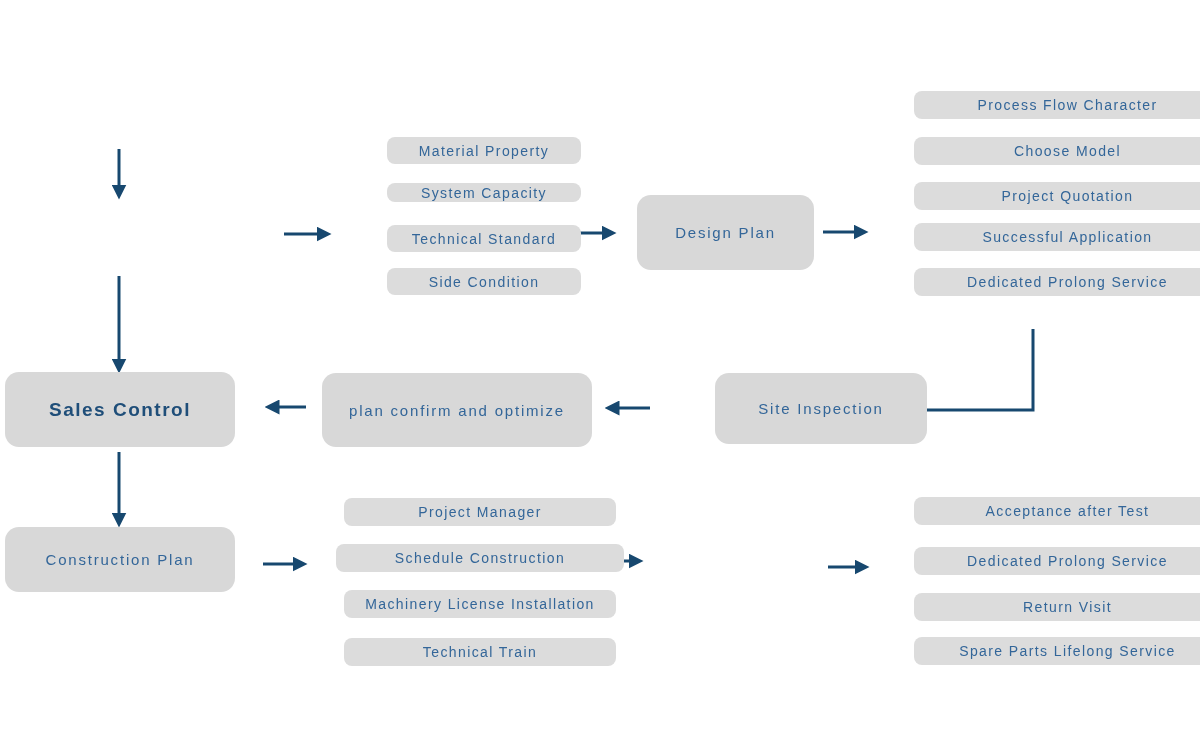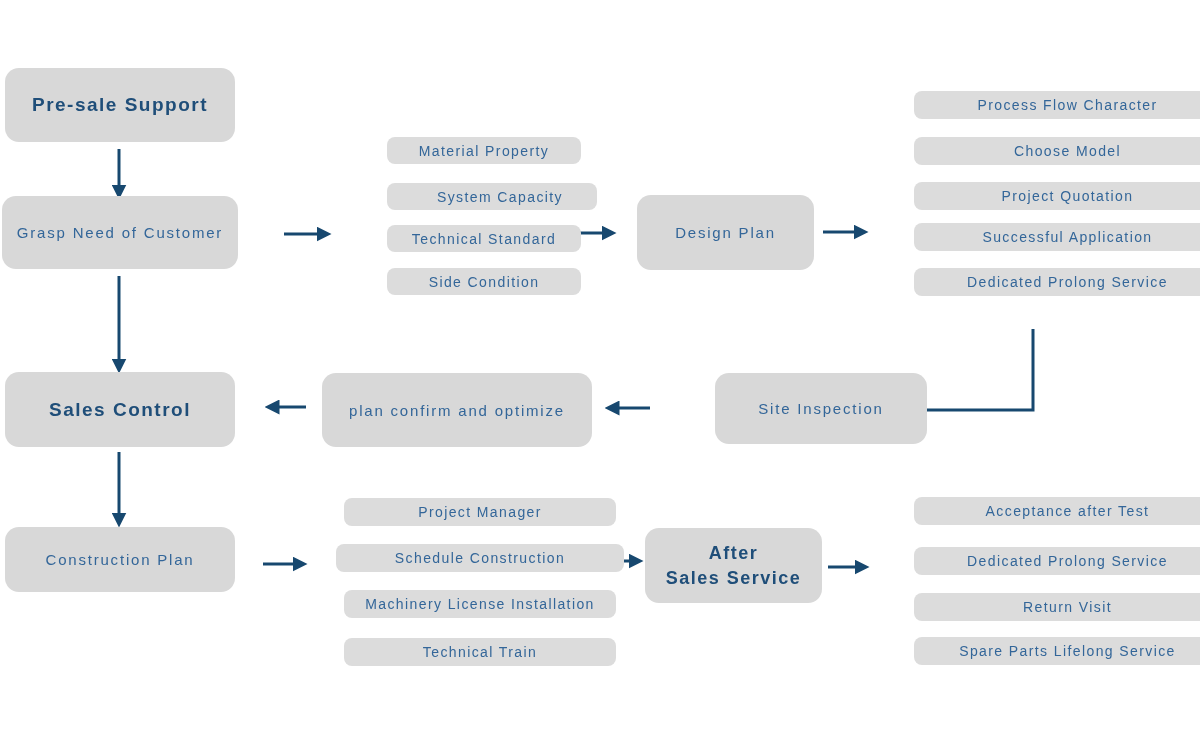--- a/index.html
+++ b/index.html
@@ -70,27 +70,21 @@
     <polyline class="ln" points="1033,329 1033,410 872,410" marker-end="url(#ah)"></polyline>
     <line class="ln" x1="650" y1="408" x2="618" y2="408" marker-end="url(#ah)"></line>
     <line class="ln" x1="306" y1="407" x2="278" y2="407" marker-end="url(#ah)"></line>
     <line class="ln" x1="119" y1="276" x2="119" y2="360" marker-end="url(#ah)"></line>
     <line class="ln" x1="119" y1="452" x2="119" y2="514" marker-end="url(#ah)"></line>
     <line class="ln" x1="263" y1="564" x2="294" y2="564" marker-end="url(#ah)"></line>
     <line class="ln" x1="603" y1="561" x2="630" y2="561" marker-end="url(#ah)"></line>
     <line class="ln" x1="828" y1="567" x2="856" y2="567" marker-end="url(#ah)"></line>
   </svg>
 
-  <div class="box" style="left:5px;top:68px;width:230px;height:74px;">
-    <span class="hdr">Pre-sale Support</span>
-  </div>
 
-  <div class="box" style="left:2px;top:196px;width:236px;height:73px;">
-    <span class="lbl">Grasp Need of Customer</span>
-  </div>
 
   <div class="box" style="left:637px;top:195px;width:177px;height:75px;">
     <span class="lbl">Design Plan</span>
   </div>
 
   <div class="box" style="left:5px;top:372px;width:230px;height:75px;">
     <span class="hdr">Sales Control</span>
   </div>
 
   <div class="box" style="left:322px;top:373px;width:270px;height:74px;">
@@ -98,28 +92,24 @@
   </div>
 
   <div class="box" style="left:669px;top:373px;width:212px;height:71px;margin-left:46px;">
     <span class="lbl">Site Inspection</span>
   </div>
 
   <div class="box" style="left:5px;top:527px;width:230px;height:65px;">
     <span class="lbl">Construction Plan</span>
   </div>
 
-  <div class="box" style="left:645px;top:528px;width:177px;height:75px;">
-    <span class="hdr" style="font-size:18px;">After</span>
-    <span class="hdr" style="font-size:18px;">Sales Service</span>
-  </div>
 
   <div>
     <div class="pill" style="left:363px;top:137px;width:194px;height:27px;">Material Property</div>
-    <div class="pill" style="left:363px;top:183px;width:194px;height:27px;padding-left:16px;">System Capacity</div>
+    <div class="pill" style="left:363px;top:183px;width:194px;height:19px;">System Capacity</div>
     <div class="pill" style="left:363px;top:225px;width:194px;height:27px;">Technical Standard</div>
     <div class="pill" style="left:363px;top:268px;width:194px;height:27px;">Side Condition</div>
   </div>
 
   <div>
     <div class="pill" style="left:890px;top:91px;width:307px;">Process Flow Character</div>
     <div class="pill" style="left:890px;top:137px;width:307px;">Choose Model</div>
     <div class="pill" style="left:890px;top:182px;width:307px;">Project Quotation</div>
     <div class="pill" style="left:890px;top:223px;width:307px;">Successful Application</div>
     <div class="pill" style="left:890px;top:268px;width:307px;">Dedicated Prolong Service</div>

